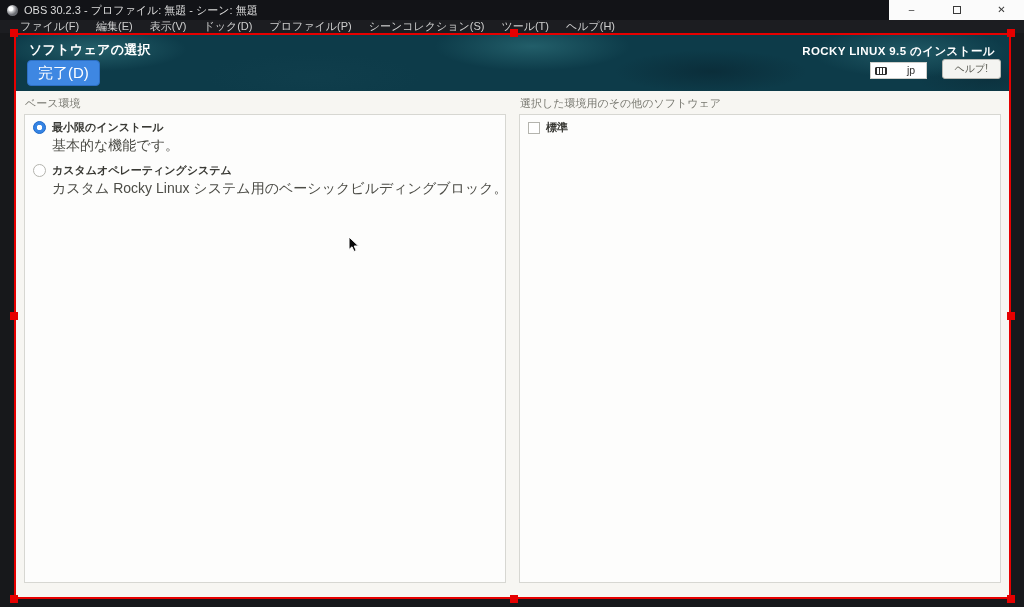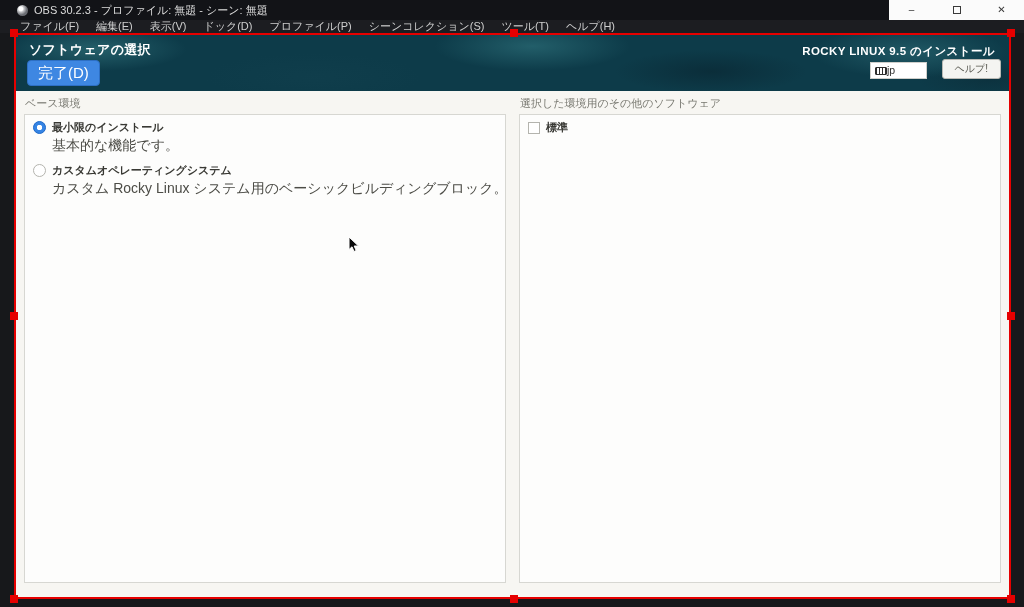--- a/index.html
+++ b/index.html
@@ -2,21 +2,21 @@
 <html><head>
 <meta charset="utf-8">
 <style>
   * { margin:0; padding:0; box-sizing:border-box; }
   html,body { width:1024px; height:607px; overflow:hidden; }
   body { font-family:"Liberation Sans","DejaVu Sans",sans-serif; background:#17181b; }
   .stage { position:relative; width:1024px; height:607px; background:#17181b; }
 
   
   .titlebar { position:absolute; left:0; top:0; width:1024px; height:20px;
-    background:#121317; display:flex; align-items:center; padding-left:17px; }
+    background:#121317; display:flex; align-items:center; padding-left:7px; }
   .obs-logo { width:11px; height:11px; border-radius:50%;
     background:radial-gradient(circle at 35% 35%, #ffffff 0 2px, #c9cacd 3px, #6a6c72 6px); margin-right:6px; flex:0 0 auto; }
   .title-text { color:#dcdcdc; font-size:11px; white-space:nowrap; }
   .win-controls { position:absolute; right:0; top:0; height:20px; width:135px;
     background:#fbfbfb; display:flex; }
   .win-btn { flex:1; display:flex; align-items:center; justify-content:center;
     color:#3a3a3a; font-size:10px; line-height:1; cursor:default; }
   .win-btn .maxbox { width:8px; height:8px; border:1px solid #3a3a3a; display:block; }
 
   .menubar { position:absolute; left:0; top:20px; width:1024px; height:13px;
@@ -43,21 +43,21 @@
       radial-gradient(ellipse 120px 30px at 98% 80%, rgba(12,48,60,.8), transparent 60%); }
   .banner-title { position:absolute; left:13px; top:6px; color:#ffffff;
     font-size:13px; font-weight:bold; letter-spacing:.3px; }
   .done-btn { position:absolute; left:11px; top:25px; background:#3e87e2;
     border:1px solid #2d6fc4; border-radius:4px; color:#ffffff; font-size:15px;
     padding:3px 10px; line-height:1.2; cursor:default; }
   .distro-title { position:absolute; right:14px; top:9px; color:#ffffff;
     font-size:11.5px; font-weight:bold; letter-spacing:.4px; }
   .kb-box { position:absolute; right:82px; top:27px; width:57px; height:17px;
     background:#ffffff; border:1px solid #cfcfcb; display:flex; align-items:center;
-    gap:0; padding:0 4px; }
+    gap:20px; padding:0 4px; }
   .kb-icon { width:12px; height:8px; border:1px solid #2e2e2e; border-radius:1px;
     background:repeating-linear-gradient(90deg,#2e2e2e 0 1px,transparent 1px 3px); flex:0 0 auto; }
   .kb-text { font-size:10.5px; color:#2e2e2e; line-height:1; }
   .help-btn { position:absolute; right:8px; top:24px; background:#f4f4f1;
     border:1px solid #b9b9b4; border-radius:3px; color:#57574f; font-size:10px;
     padding:3px 12px; line-height:1.2; cursor:default; }
 
   .content { position:relative; width:100%; height:506px; background:#f7f6f2;
     display:flex; gap:13px; padding:4px 8px 0 8px; }
   .col { flex:1; min-width:0; display:flex; flex-direction:column; }

